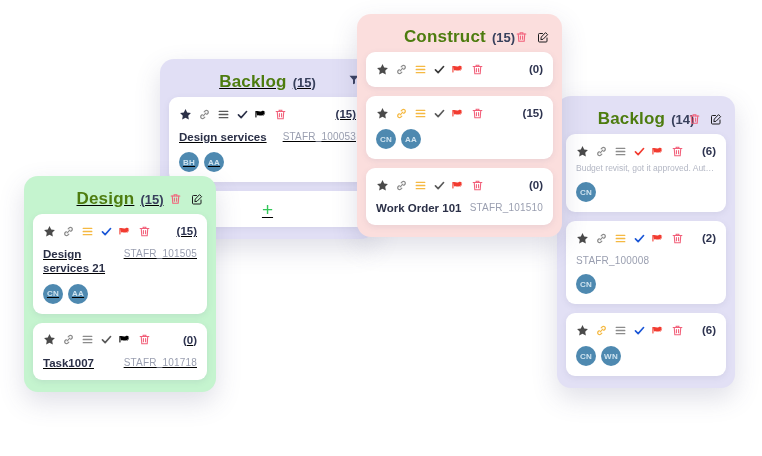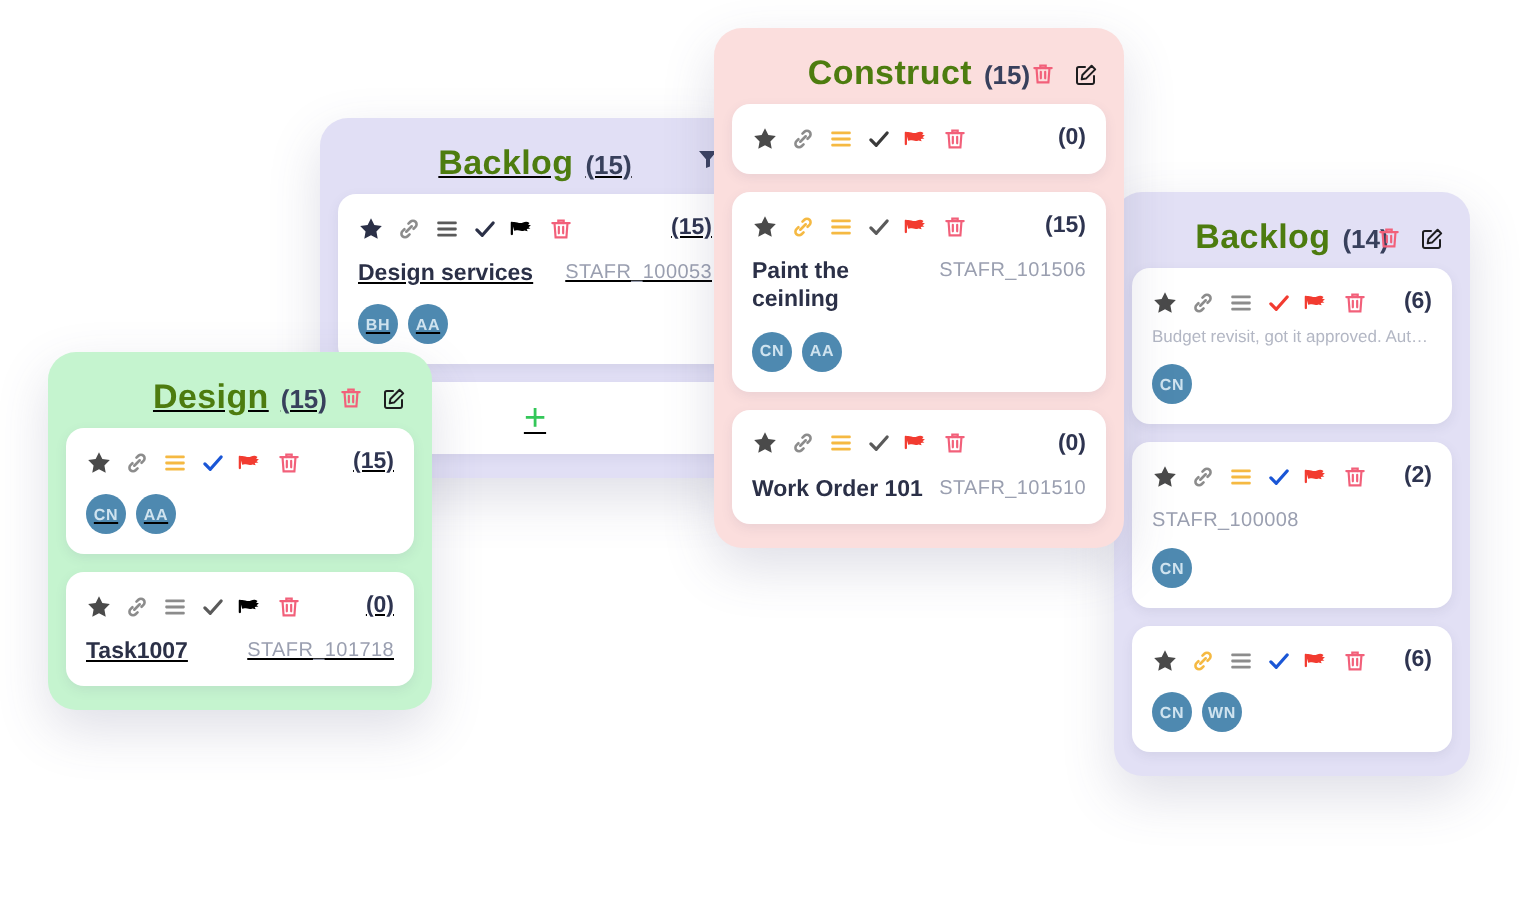--- a/index.html
+++ b/index.html
@@ -168,20 +168,24 @@
                 <path d="M4 6.5h16"></path>
                 <path d="M9.5 6.5V4.2h5v2.3"></path>
                 <path d="M6 6.5l1 13.3h10l1-13.3"></path>
                 <path d="M10 10v6M14 10v6"></path>
               </g>
             </svg>
           </span>
           <span class="spacer"></span>
           <span class="cnt">(15)</span>
         </div>
+        <div class="card-body">
+          <div class="card-title">Design services 21</div>
+          <div class="card-ref">STAFR_101505</div>
+        </div>
         <div class="avatars">
           <div class="avatar">CN</div>
           <div class="avatar">AA</div>
         </div>
       </div>
       <div class="card">
         <div class="card-icons">
           <span style="display: inline-flex; align-items: center; justify-content: center; width: 13px; height: 13px; flex: 0 0 auto; cursor: pointer;">
             <svg width="13" height="13" viewBox="0 0 24 24">
               <path fill="#4a4a4a" d="M12 2l3.1 6.3 6.9 1-5 4.9 1.2 6.8L12 17.8 5.8 21l1.2-6.8-5-4.9 6.9-1z"></path>
@@ -408,24 +412,20 @@
                 <path d="M4 6.5h16"></path>
                 <path d="M9.5 6.5V4.2h5v2.3"></path>
                 <path d="M6 6.5l1 13.3h10l1-13.3"></path>
                 <path d="M10 10v6M14 10v6"></path>
               </g>
             </svg>
           </span>
           <span class="spacer"></span>
           <span class="cnt">(15)</span>
         </div>
-        <div class="card-body">
-          <div class="card-title">Paint the ceinling</div>
-          <div class="card-ref">STAFR_101506</div>
-        </div>
         <div class="avatars">
           <div class="avatar">CN</div>
           <div class="avatar">AA</div>
         </div>
       </div>
       <div class="card">
         <div class="card-icons">
           <span style="display: inline-flex; align-items: center; justify-content: center; width: 13px; height: 13px; flex: 0 0 auto; cursor: pointer;">
             <svg width="13" height="13" viewBox="0 0 24 24">
               <path fill="#4a4a4a" d="M12 2l3.1 6.3 6.9 1-5 4.9 1.2 6.8L12 17.8 5.8 21l1.2-6.8-5-4.9 6.9-1z"></path>

